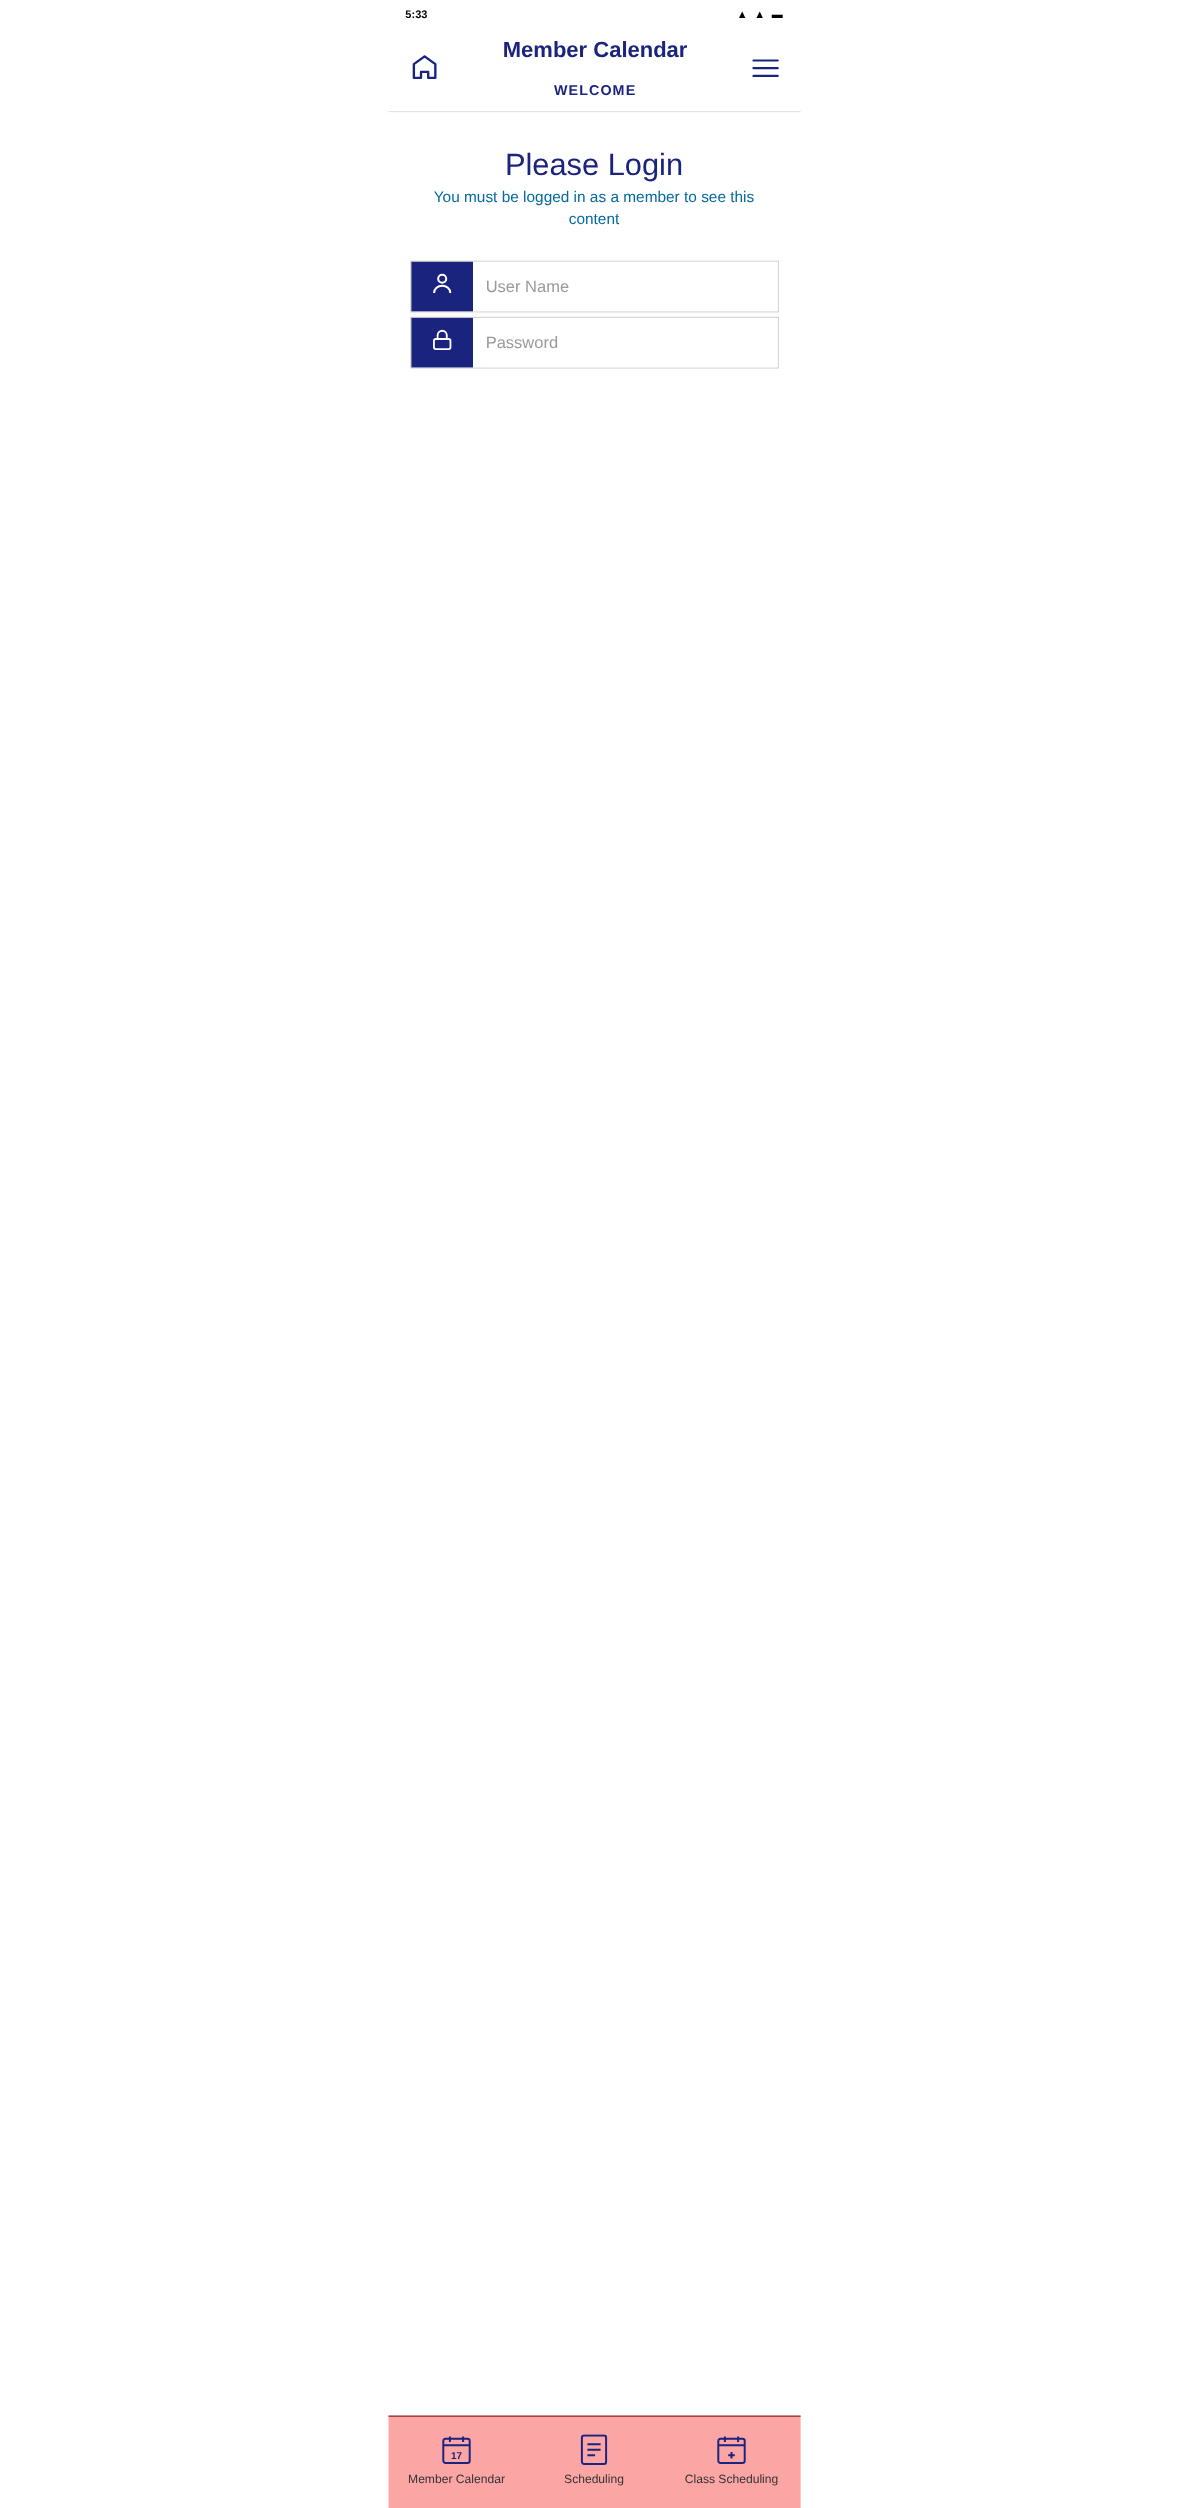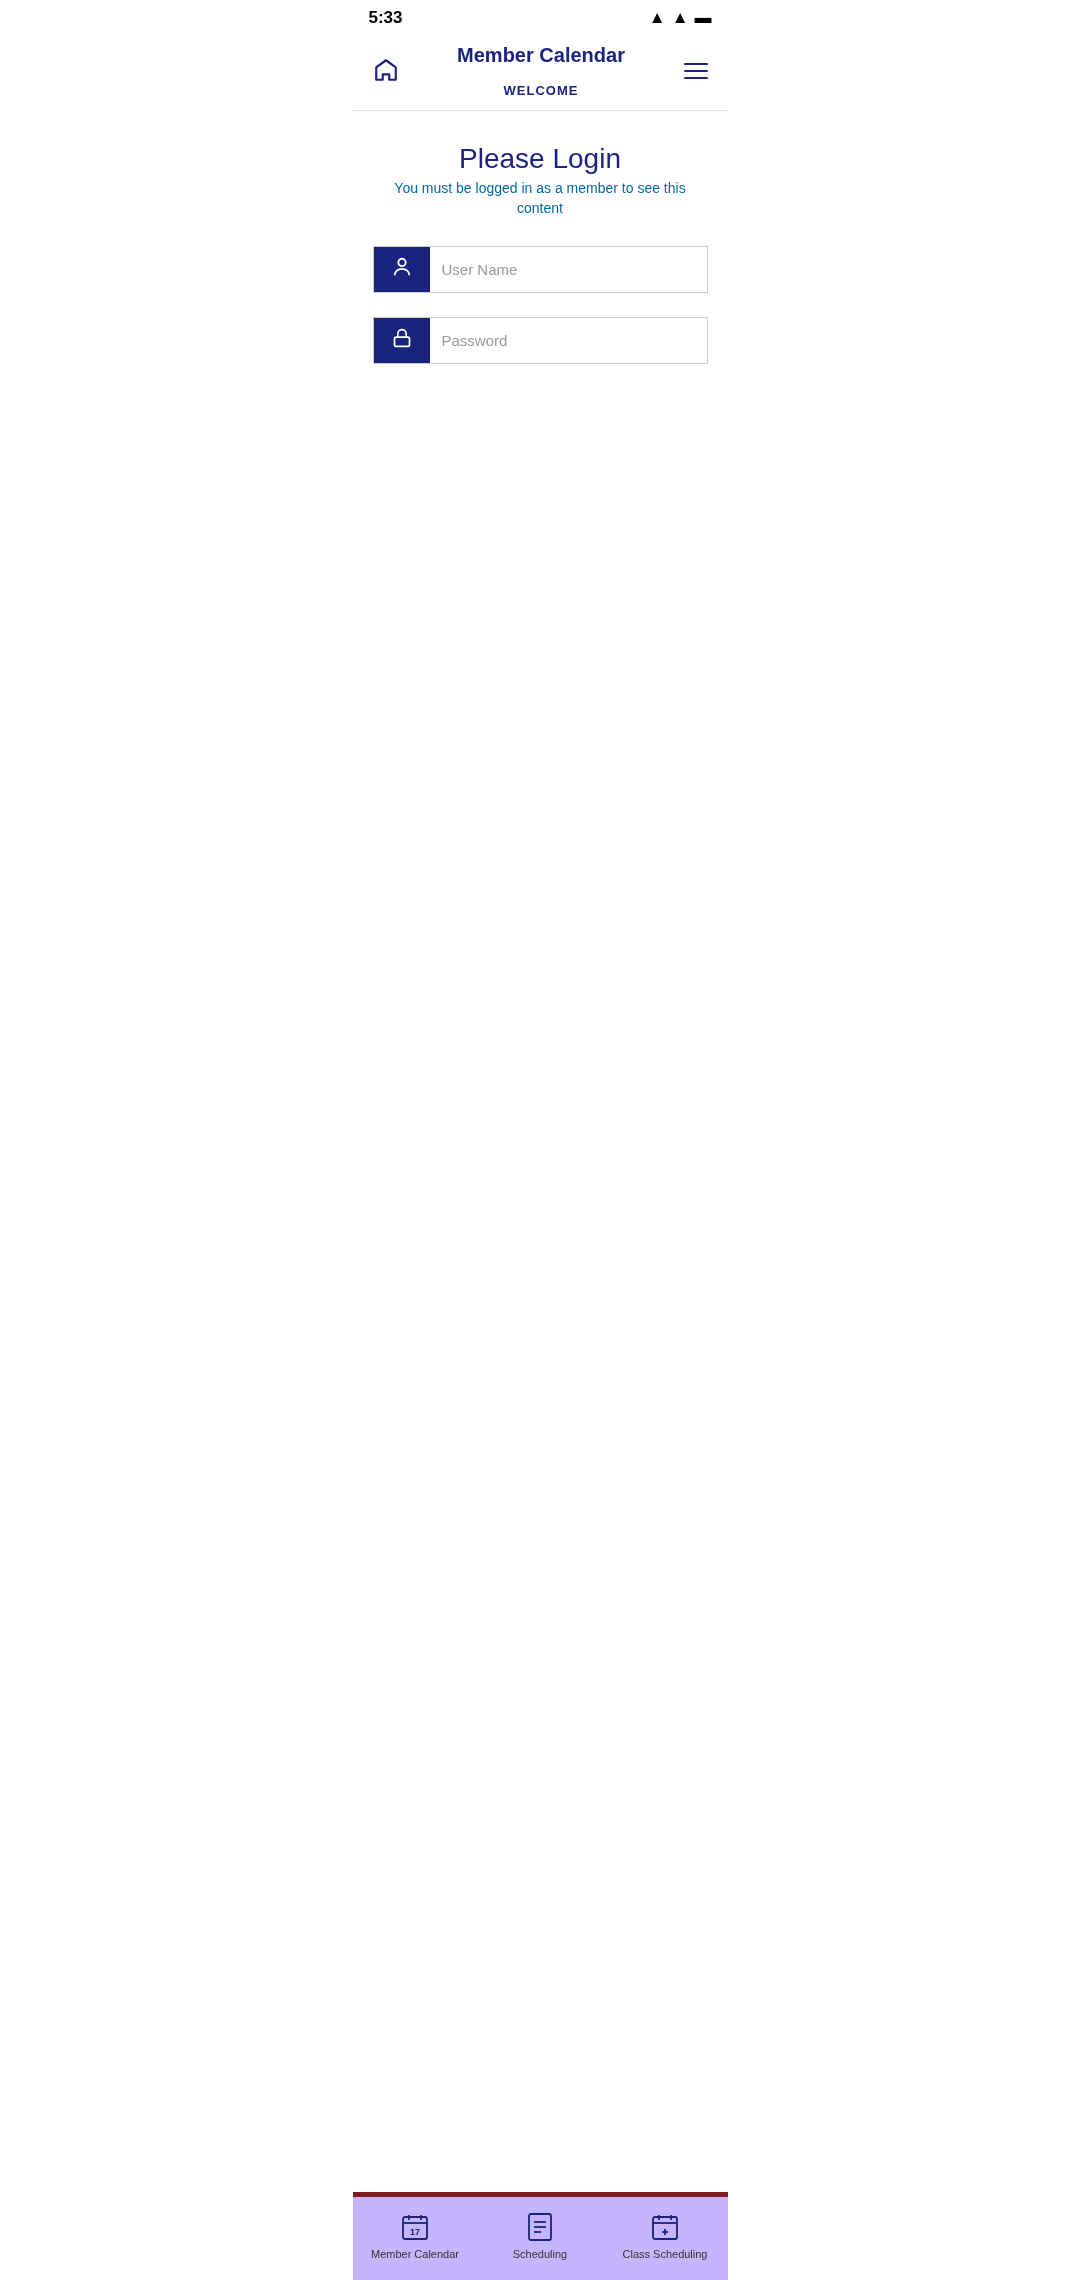--- a/index.html
+++ b/index.html
@@ -19,21 +19,21 @@
       flex-direction: column;
       position: relative;
     }
 
     
     .status-bar {
       display: flex;
       justify-content: space-between;
       align-items: center;
       padding: 8px 16px;
-      font-size: 17px;
+      font-size: 10px;
       font-weight: bold;
       color: #000;
     }
 
     .status-bar-right {
       display: flex;
       align-items: center;
       gap: 6px;
     }
 
@@ -100,21 +100,21 @@
       line-height: 1.4;
     }
 
     
     .login-form {
       width: 100%;
     }
 
     .input-group {
       display: flex;
-      margin-bottom: 24px;
+      margin-bottom: 4px;
       border: 1px solid #ccc;
     }
 
     .input-icon-box {
       width: 56px;
       background: #1a237e;
       display: flex;
       align-items: center;
       justify-content: center;
       flex-shrink: 0;
@@ -143,22 +143,22 @@
       font-size: 18px;
       font-weight: bold;
       letter-spacing: 2px;
       cursor: pointer;
       margin-top: 4px;
     }
 
     
     .bottom-nav {
       display: flex;
-      border-top: 5px solid #7f1d1d;
-      background: #c4b5fd;
+      border-top: 1px solid #7f1d1d;
+      background: #fca5a5;
       padding: 8px 0 16px 0;
     }
 
     .nav-item {
       flex: 1;
       display: flex;
       flex-direction: column;
       align-items: center;
       justify-content: center;
       padding: 8px 4px 4px 4px;

